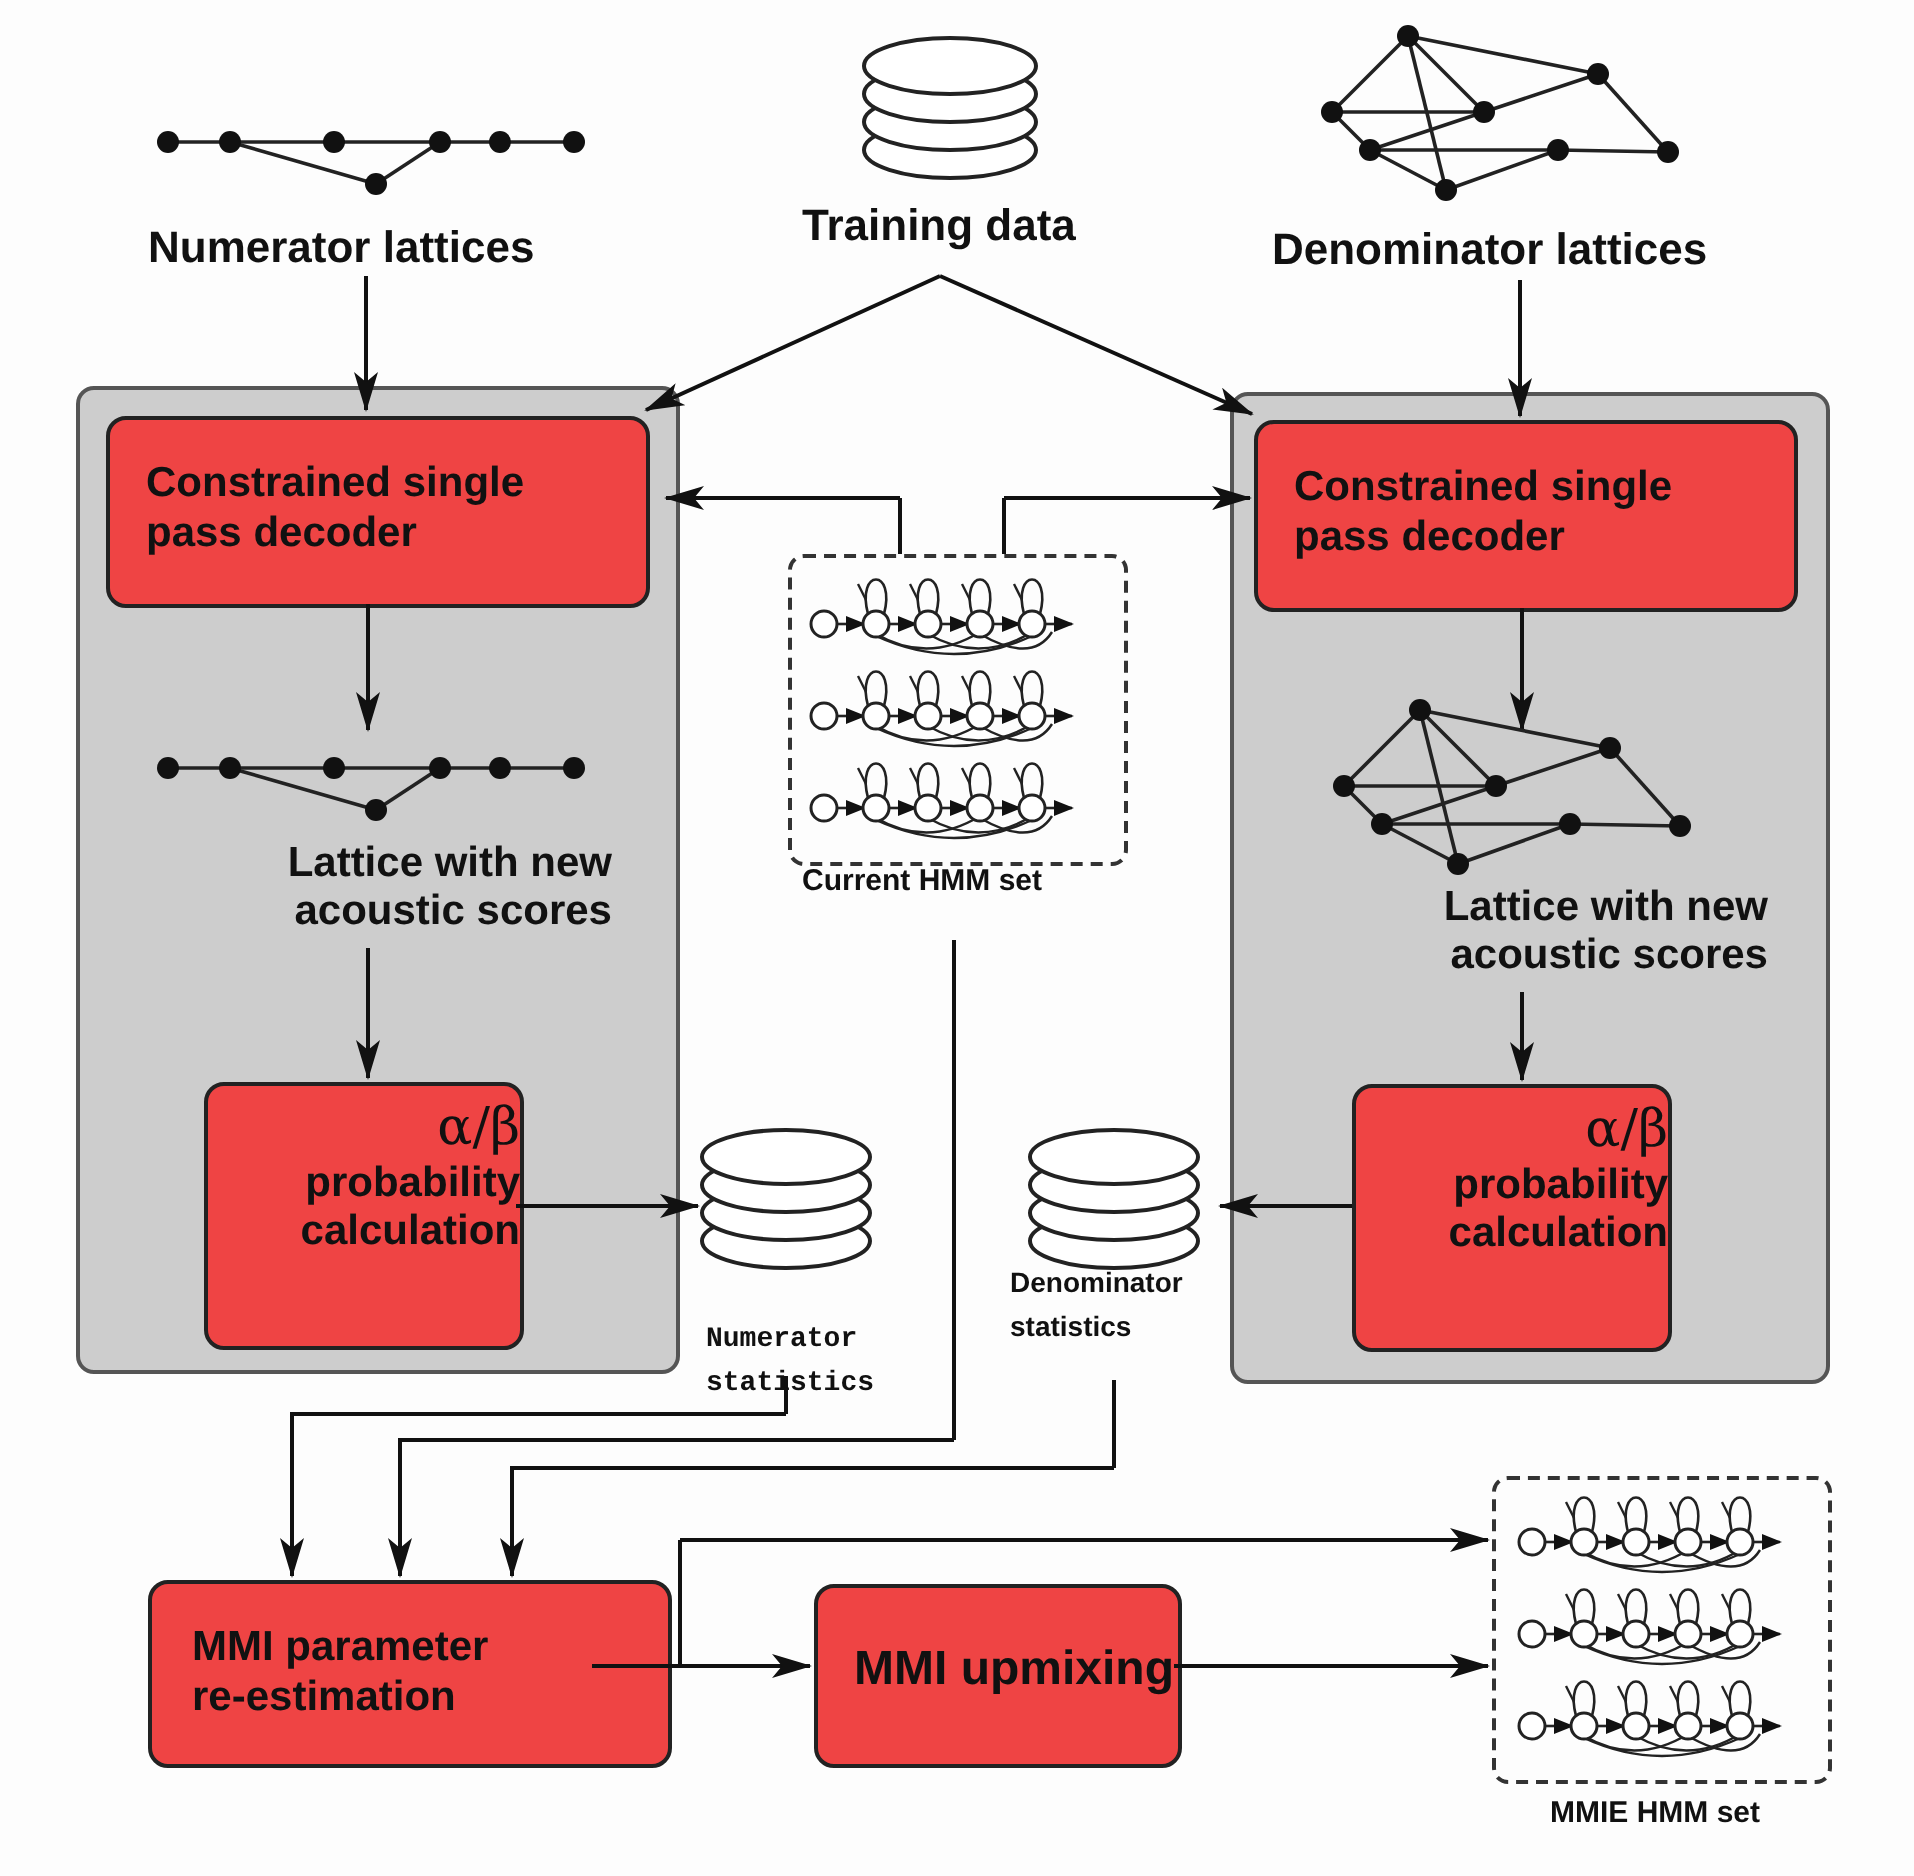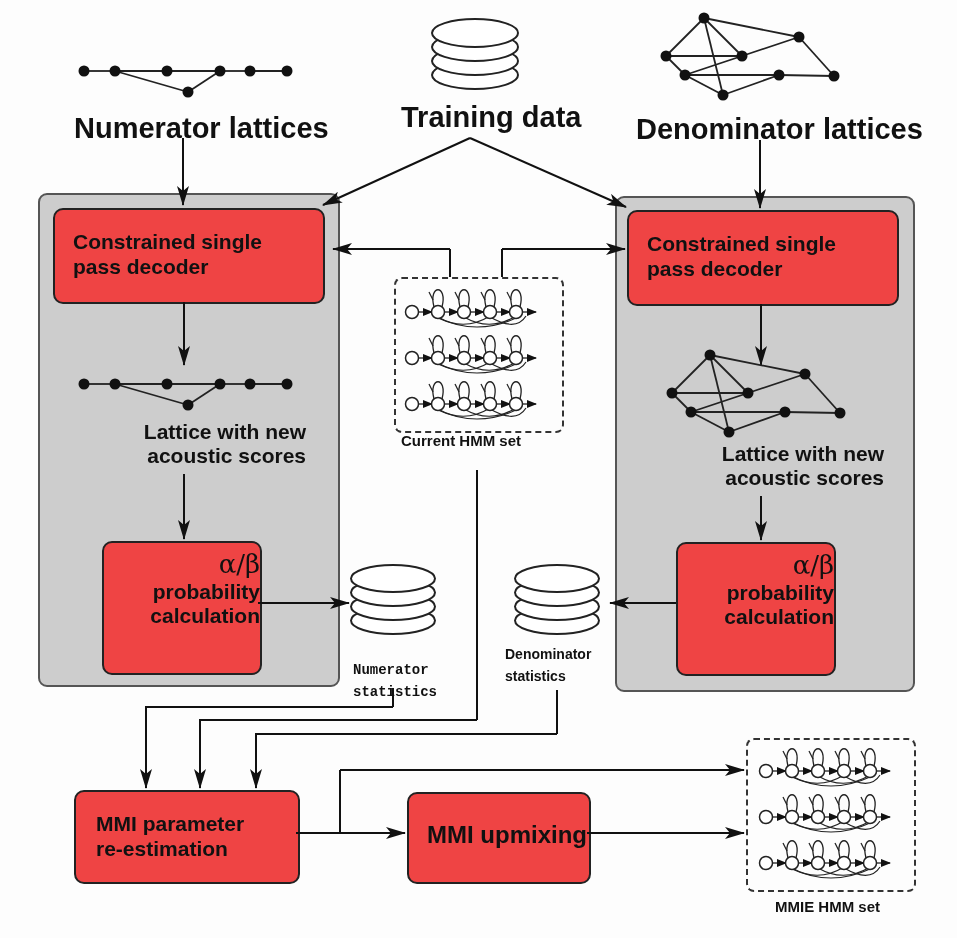--- a/index.html
+++ b/index.html
@@ -1,20 +1,20 @@
 <!DOCTYPE html>
 <html><head>
 <meta charset="utf-8">
 <style>
   html, body { margin: 0; padding: 0; background: #fdfdfd; }
   #canvas { position: relative; width: 957px; height: 938px; background: #fdfdfd; overflow: hidden;
     font-family: "Liberation Sans", sans-serif; color: #111; }
   svg#diagram { position: absolute; left: 0; top: 0; width: 957px; height: 938px; }
   .lbl { position: absolute; font-weight: bold; white-space: nowrap; line-height: 1.12; }
-  .big { font-size: 29px; }
+  .big { font-size: 22px; }
   .med { font-size: 21px; }
   .small { font-size: 14px; }
   .panel { position: absolute; background: #cdcdcd; border: 2px solid #555; border-radius: 9px; }
   .box { position: absolute; background: #ef4444; border: 2px solid #222; border-radius: 10px; }
   .box .txt { position: absolute; font-weight: bold; line-height: 1.18; }
   .greek { font-family: "DejaVu Serif", serif; font-weight: normal; font-size: 26px; padding-left: 15px; }
   .hmm { position: absolute; border: 2px dashed #333; border-radius: 8px; background: transparent; }
   .center { text-align: right; }
 </style>
 </head>
@@ -48,21 +48,21 @@
   </div>
 
   <div class="box" style="left:676px;top:542px;width:156px;height:130px;">
     <div class="txt center" style="left:0;right:0;top:6px;">
       <div class="greek">α/β</div>
       <div class="med">probability</div>
       <div class="med">calculation</div>
     </div>
   </div>
 
-  <div class="box" style="left:74px;top:790px;width:222px;height:90px;">
+  <div class="box" style="left:74px;top:790px;width:222px;height:90px;padding-left:36px;">
     <div class="txt med" style="left:20px;top:20px;">
       <div>MMI parameter</div>
       <div>re-estimation</div>
     </div>
   </div>
 
   <div class="box" style="left:407px;top:792px;width:180px;height:88px;">
     <div class="txt" style="left:18px;top:27px;font-size:24px;">MMI upmixing</div>
   </div>
 
@@ -363,17 +363,17 @@
     <div>acoustic scores</div>
   </div>
 
   <div class="lbl small" style="left:401px;top:433px;font-size:15px;">Current HMM set</div>
   <div class="lbl small" style="left:775px;top:899px;font-size:15px;">MMIE HMM set</div>
 
   <div class="lbl small" style="left:353px;top:663px;font-family:Liberation Mono, monospace;">
     <div>Numerator</div>
     <div style="margin-top:6px;">statistics</div>
   </div>
-  <div class="lbl small" style="left:505px;top:647px;">
+  <div class="lbl small" style="left:505px;top:634px;">
     <div>Denominator</div>
     <div style="margin-top:6px;">statistics</div>
   </div>
 </div>
 
 </body></html>

